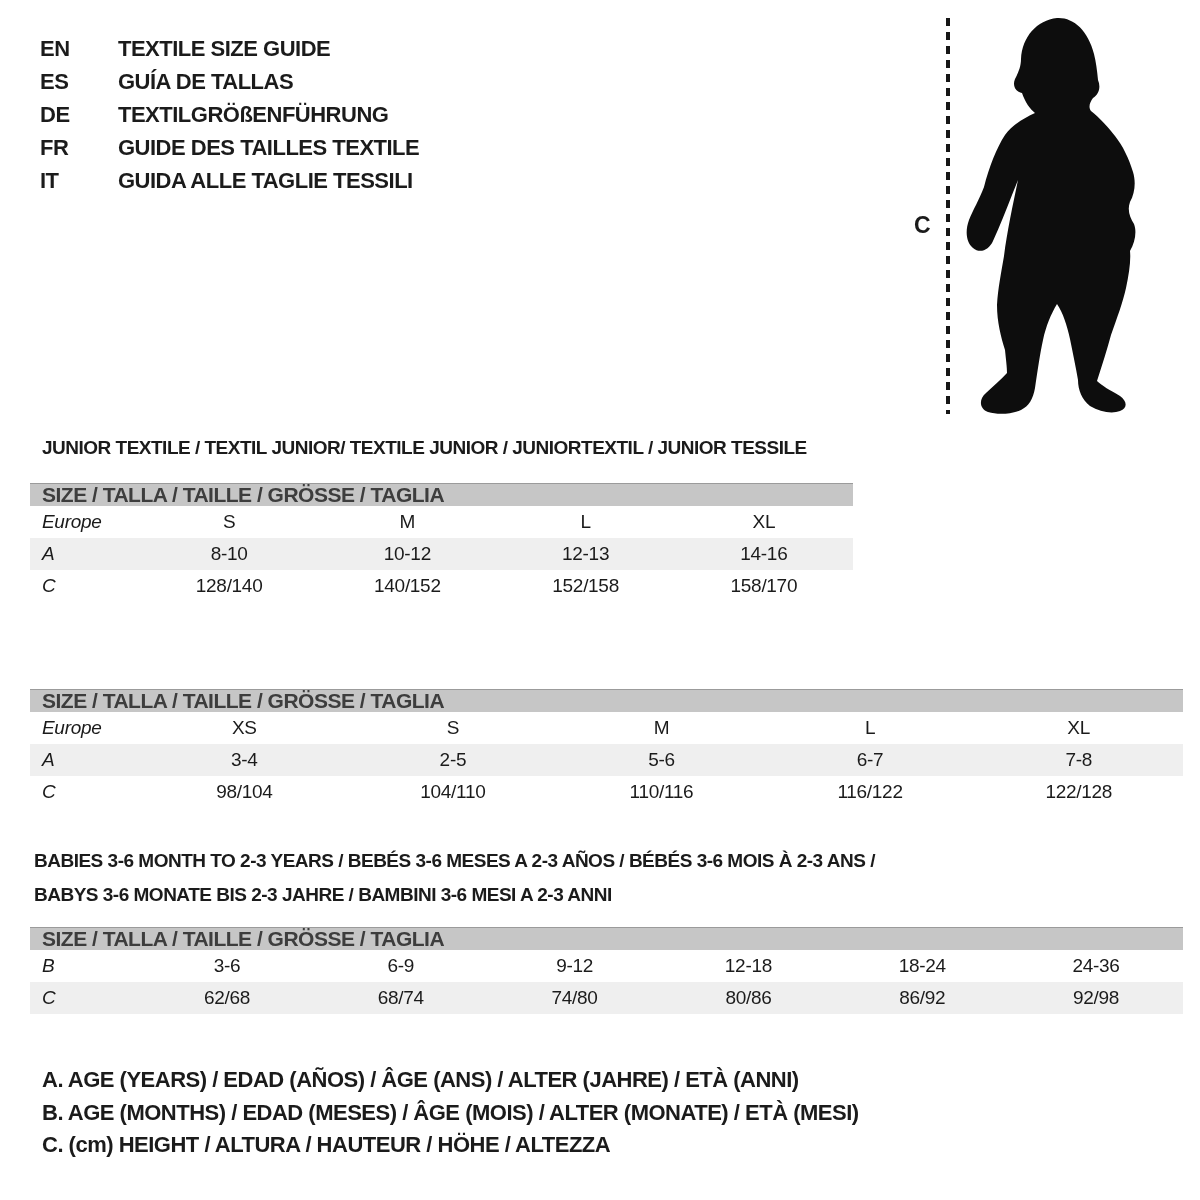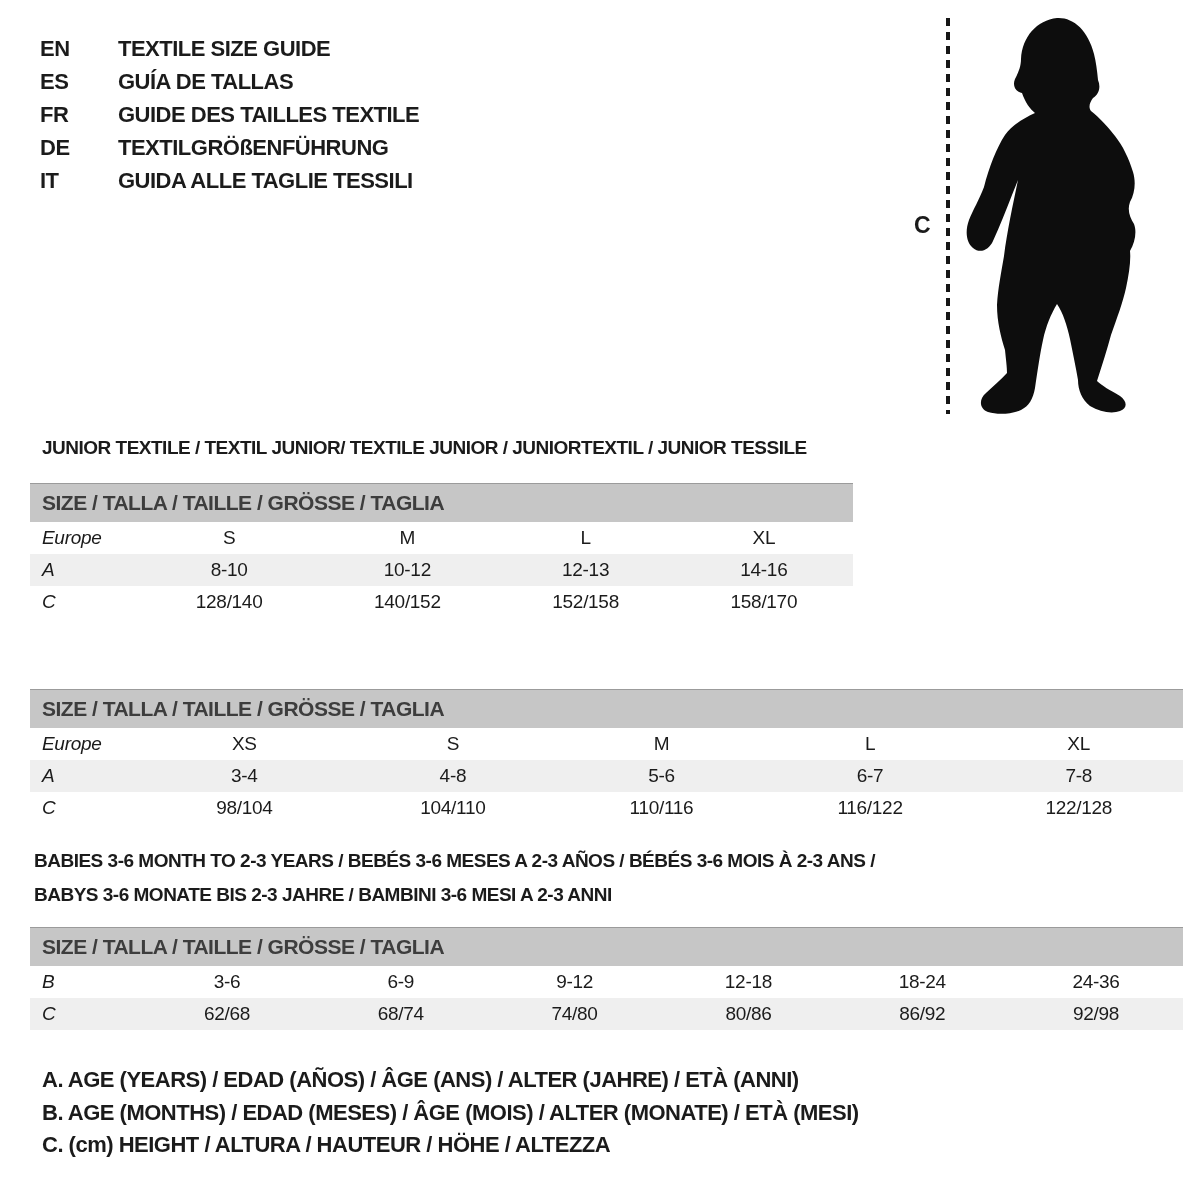--- a/index.html
+++ b/index.html
@@ -43,21 +43,21 @@
   .title-babies   { left: 34px; top: 844px; line-height: 34px; }
   .subscript { font-size: 13px; vertical-align: -4px; font-weight: bold; }
 
   
   .size-table { position: absolute; display: flex; flex-direction: column; }
   .tbl-junior   { left: 30px; top: 483px; width: 823px; }
   .tbl-children { left: 30px; top: 689px; width: 1153px; }
   .tbl-babies   { left: 30px; top: 927px; width: 1153px; }
 
   .size-bar {
-    height: 39px; background: #c6c6c6; border-top: 1px solid #9b9b9b;
+    height: 23px; background: #c6c6c6; border-top: 1px solid #9b9b9b;
     box-sizing: border-box; display: flex; align-items: center;
     padding-left: 12px; font-size: 21px; font-weight: bold;
     letter-spacing: -0.5px; color: #3d3d3d; white-space: nowrap; text-align: right;
   }
   .trow {
     display: flex; height: 32px; align-items: center;
     font-size: 19px; letter-spacing: -0.3px;
   }
   .trow.striped { background: #efefef; }
   .rlabel { width: 110px; padding-left: 12px; box-sizing: border-box; font-style: italic; }
@@ -78,26 +78,26 @@
   <div class="lang-list">
     <div class="lang-row">
       <span class="lang-code">EN</span>
       <span class="lang-title">TEXTILE SIZE GUIDE</span>
     </div>
     <div class="lang-row">
       <span class="lang-code">ES</span>
       <span class="lang-title">GUÍA DE TALLAS</span>
     </div>
     <div class="lang-row">
+      <span class="lang-code">DE</span>
+      <span class="lang-title">TEXTILGRÖßENFÜHRUNG</span>
+    </div>
+    <div class="lang-row">
       <span class="lang-code">FR</span>
       <span class="lang-title">GUIDE DES TAILLES TEXTILE</span>
-    </div>
-    <div class="lang-row">
-      <span class="lang-code">DE</span>
-      <span class="lang-title">TEXTILGRÖßENFÜHRUNG</span>
     </div>
     <div class="lang-row">
       <span class="lang-code">IT</span>
       <span class="lang-title">GUIDA ALLE TAGLIE TESSILI</span>
     </div>
   </div>
 
   <div class="dash-line"></div>
   <div class="measure-label">C</div>
   <svg class="baby-svg" width="240" height="420" viewBox="0 0 240 420">
@@ -175,21 +175,21 @@
       <div class="rlabel">Europe</div>
       <div class="cell">XS</div>
       <div class="cell">S</div>
       <div class="cell">M</div>
       <div class="cell">L</div>
       <div class="cell">XL</div>
     </div>
     <div class="trow striped">
       <div class="rlabel">A</div>
       <div class="cell">3-4</div>
-      <div class="cell">4-8</div>
+      <div class="cell">2-5</div>
       <div class="cell">5-6</div>
       <div class="cell">6-7</div>
       <div class="cell">7-8</div>
     </div>
     <div class="trow">
       <div class="rlabel">C</div>
       <div class="cell">98/104</div>
       <div class="cell">104/110</div>
       <div class="cell">110/116</div>
       <div class="cell">116/122</div>

